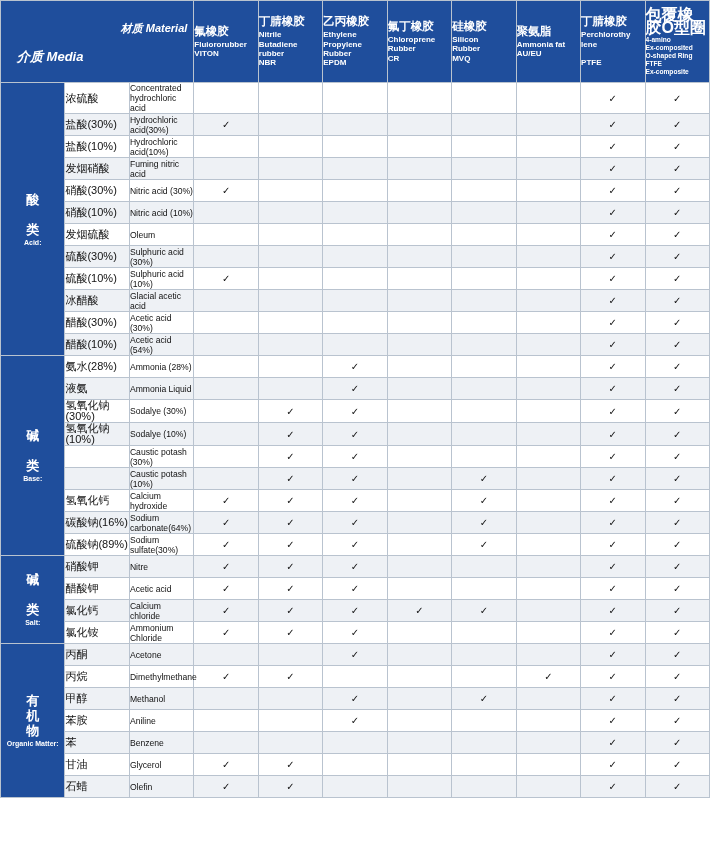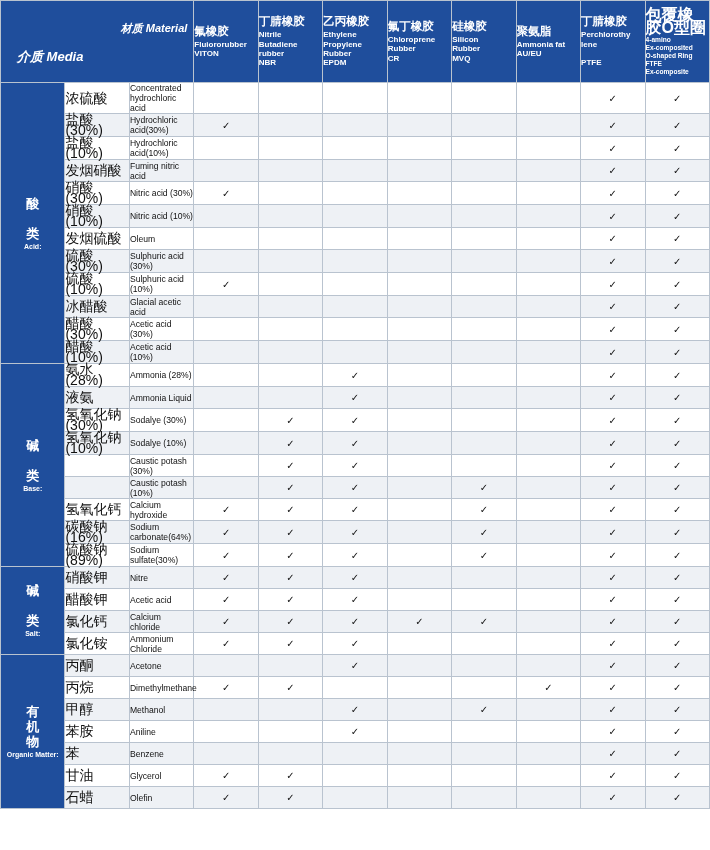--- a/index.html
+++ b/index.html
@@ -70,21 +70,21 @@
     text-align:center; vertical-align:middle;
     font-weight:bold;
     width: 28px;
   }
   td.group .g-cn { font-size: 13px; display:block; line-height:15px; }
   td.group .g-en { font-size: 7px; display:block; line-height:8px; margin-top:2px; }
 
   
   td.media-cn {
     width: 66px;
-    font-size: 14px;
+    font-size: 11px;
     line-height: 11px;
     padding: 2px 3px;
     text-align:left;
     color:#111;
     margin-left:40px;
   }
   td.media-en {
     width: 74px;
     font-size: 8.6px;
     line-height: 10px;
@@ -316,21 +316,21 @@
           <td class="mark"></td>
           <td class="mark"></td>
           <td class="mark"></td>
           <td class="mark"></td>
           <td class="mark"></td>
           <td class="mark"><span class="chk">✓</span></td>
           <td class="mark"><span class="chk">✓</span></td>
         </tr>
         <tr class="alt">
           <td class="media-cn">醋酸(10%)</td>
-          <td class="media-en">Acetic acid (10%)</td>
+          <td class="media-en">Acetic acid (54%)</td>
           <td class="mark"></td>
           <td class="mark"></td>
           <td class="mark"></td>
           <td class="mark"></td>
           <td class="mark"></td>
           <td class="mark"></td>
           <td class="mark"><span class="chk">✓</span></td>
           <td class="mark"><span class="chk">✓</span></td>
         </tr>
         <tr class="norm">

